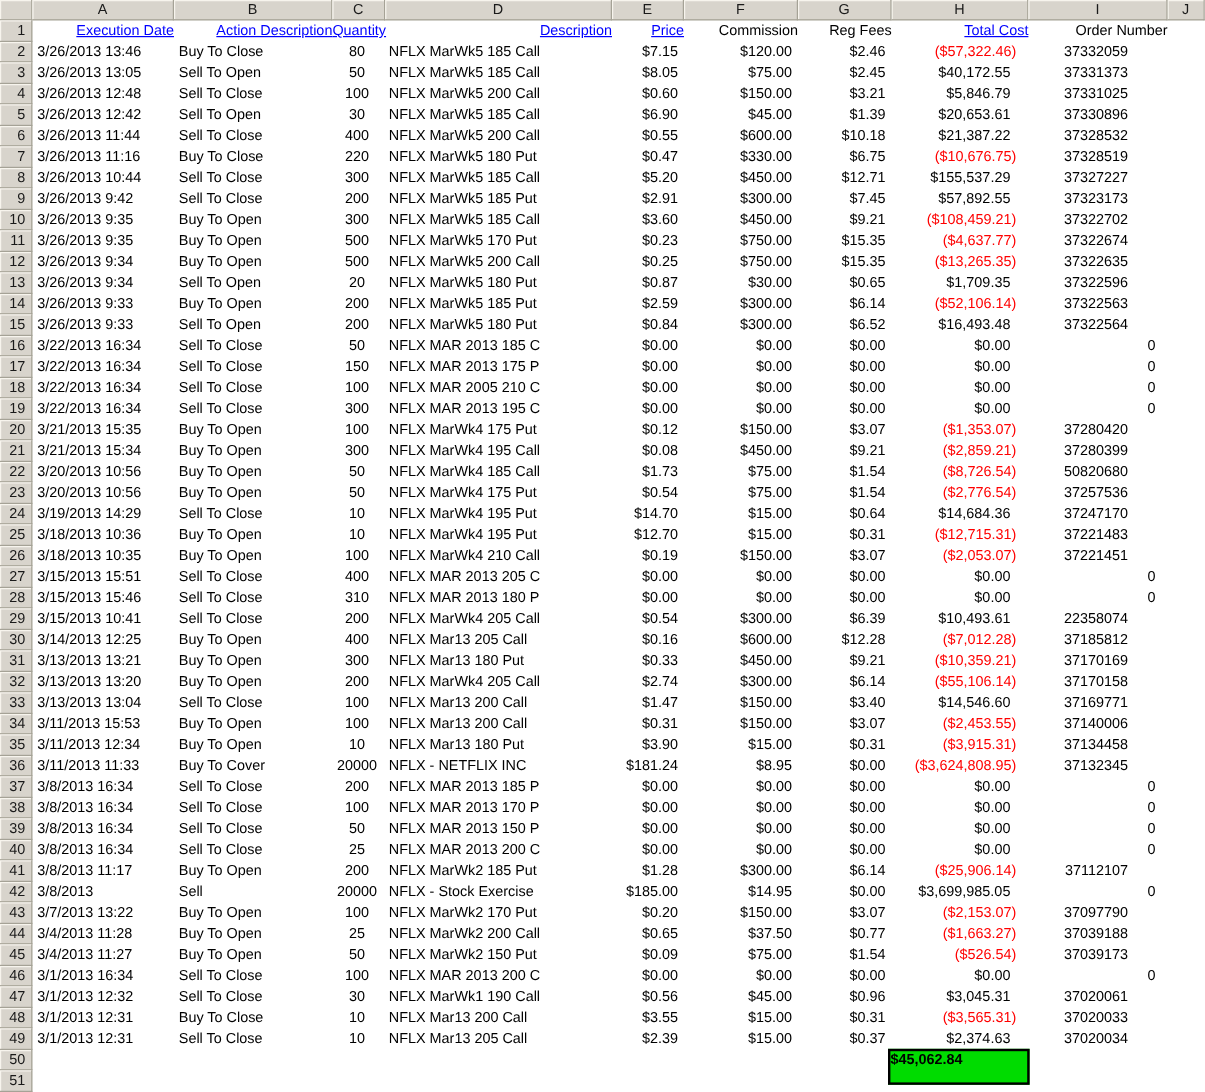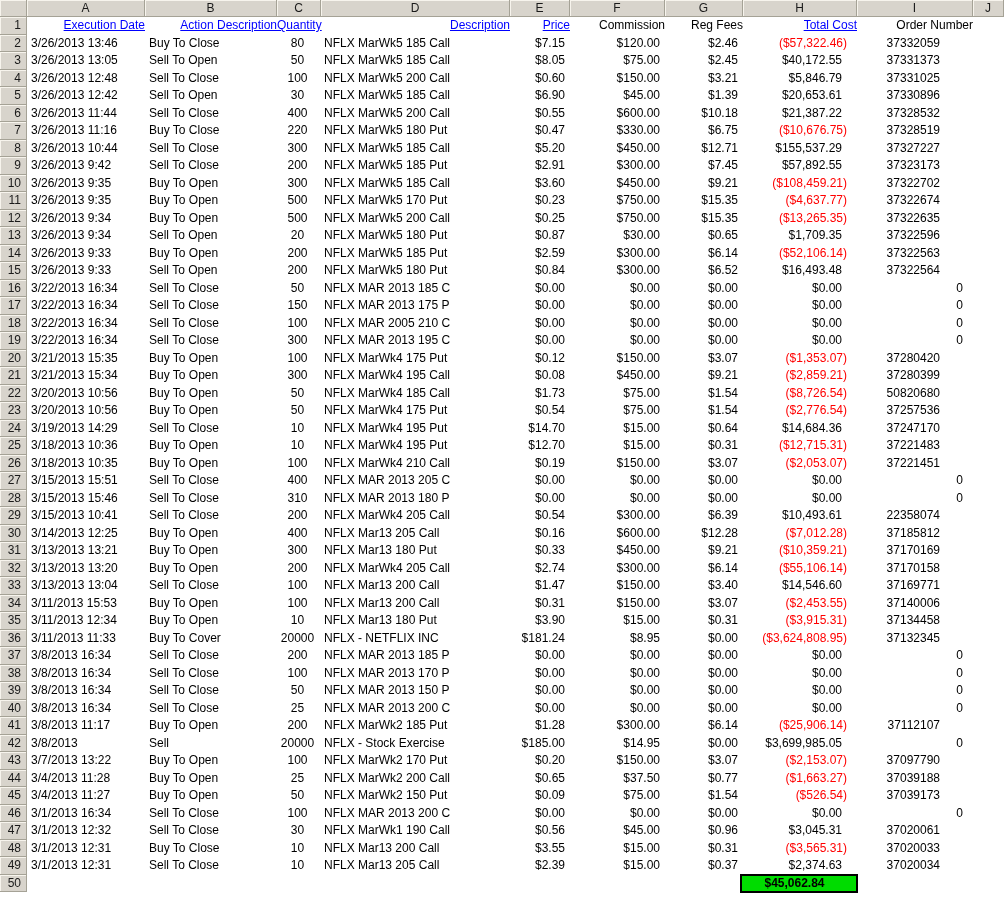--- a/index.html
+++ b/index.html
@@ -39,24 +39,24 @@
   .dsc { padding-left:3px; }
   .money { padding-right:5px; }
   .tc { padding-right:15px; }
   .tc.neg { padding-right:10px; }
   .neg { color:var(--negative,#ff0000); }
   .ord { padding-right:33px; }
   .ord.zero { padding-right:10px; }
 
   .grand-total {
     position:absolute; left:740px; top:-1px;
-    width:118px; height:19px;
+    width:118px; height:30px;
     background:var(--total-bg,#00dc00);
     border:2px solid #000;
-    font-weight:bold; text-align:center;
+    font-weight:bold; text-align:left;
     line-height:15px; padding-right:9px;
     z-index:2;
   }
 </style>
 </head>
 <body>
 
 <div id="sheet">
   <div class="strip" id="col-header-strip">
     <div class="hcell w-rn"></div>
@@ -706,14 +706,17 @@
         <div class="cell w-f ar money">$15.00</div>
         <div class="cell w-g ar money">$0.37</div>
         <div class="cell w-h ar tc">$2,374.63</div>
         <div class="cell w-i ar ord">37020034</div>
         <div class="cell w-j "></div>
       </div>
       <div class="row">
         <div class="hcell rn w-rn">50</div>
         <div class="grand-total">$45,062.84</div>
       </div>
+      <div class="row">
+        <div class="hcell rn w-rn">51</div>
+      </div>
     </div>
 </div>
 
 </body></html>

